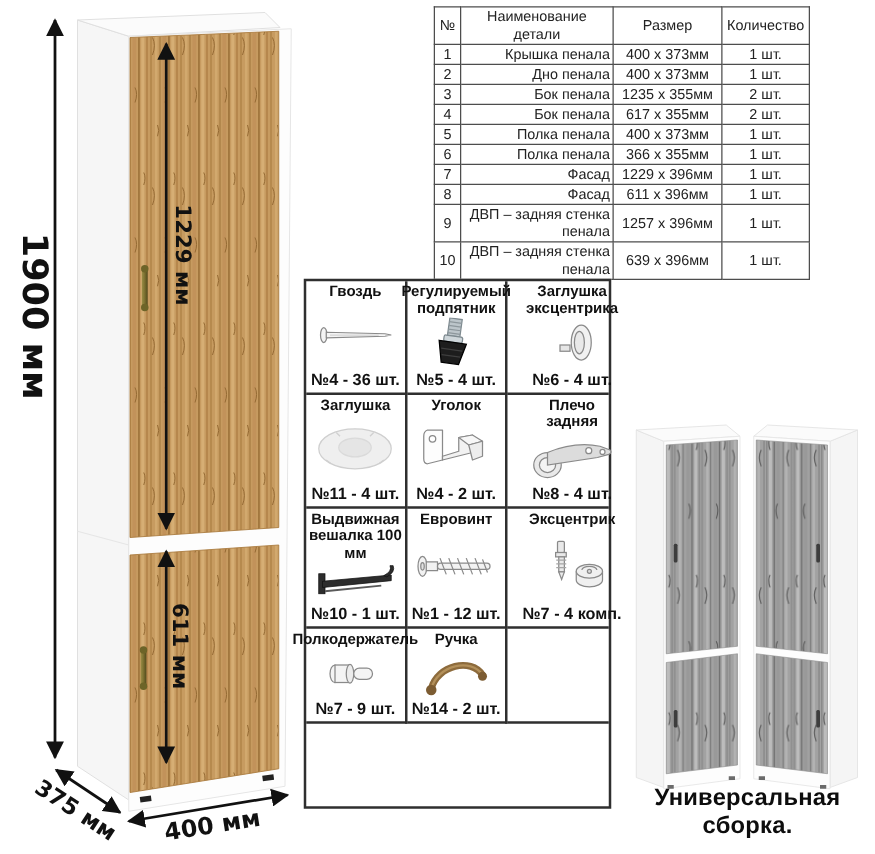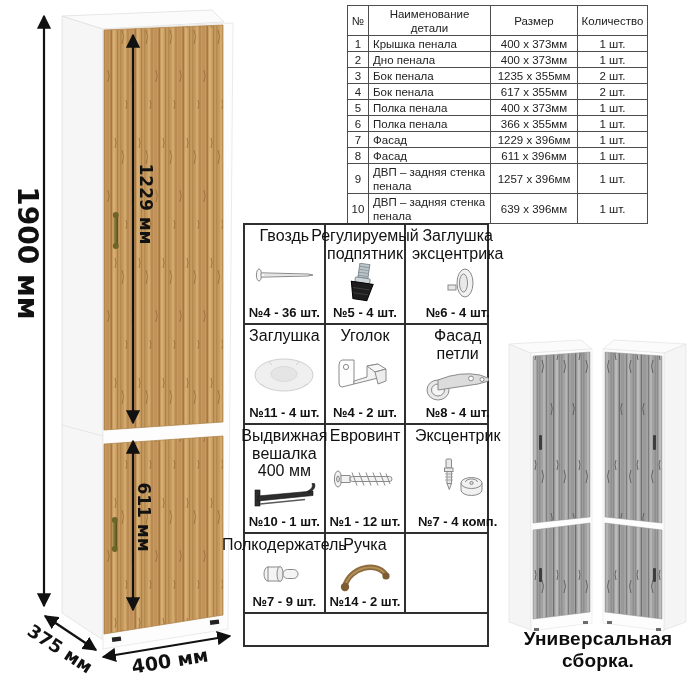--- a/index.html
+++ b/index.html
@@ -8,34 +8,34 @@
 
   
   .dim{position:absolute;font-family:"DejaVu Sans",sans-serif;font-weight:bold;color:#111;
        white-space:nowrap;line-height:1;}
 
   
   #parts-table{position:absolute;left:347px;top:5px;width:300px;border-collapse:collapse;
                table-layout:fixed;font-size:11.5px;line-height:1.22;color:#222;}
   #parts-table td,#parts-table th{border:1px solid #4d4d4d;padding:0.5px 2px;text-align:center;
                font-weight:normal;overflow:hidden;}
-  #parts-table td.nm{text-align:left;padding-left:4px;}
+  #parts-table td.nm{text-align:right;padding-left:4px;}
   #parts-table col.c0{width:21px;} #parts-table col.c1{width:122px;}
   #parts-table col.c2{width:87px;} #parts-table col.c3{width:70px;}
 
   
   #hardware-grid{position:absolute;left:243px;top:223px;width:246px;height:424px;
                  box-sizing:border-box;border:2px solid #2f2f2f;display:grid;
                  grid-template-columns:1fr 1fr 1fr;grid-template-rows:repeat(5,1fr);background:#fff;}
   .hw-cell{border-right:2px solid #2f2f2f;border-bottom:2px solid #2f2f2f;
            display:flex;flex-direction:column;align-items:center;justify-content:space-between;
            padding:2px 1px;box-sizing:border-box;min-width:0;}
   .hw-cell:nth-child(3n){border-right:none;padding-left:23px;}
   .hw-cell:nth-child(n+13){border-bottom:none;}
-  .hw-title{font-weight:normal;font-size:16px;text-align:center;line-height:1.12;color:#111;}
+  .hw-title{font-weight:bold;font-size:12px;text-align:center;line-height:1.12;color:#111;}
   .hw-icon{flex:1;display:flex;align-items:center;justify-content:center;min-height:0;}
   .hw-count{font-weight:bold;font-size:13px;color:#111;margin-bottom:1px;white-space:nowrap;}
 
   
   #assembly-caption{position:absolute;left:488px;top:628px;width:220px;text-align:center;
                     font-weight:bold;font-size:19px;color:#0d0d0d;letter-spacing:0.2px;}
 
   svg{display:block;}
 </style>
 </head>
@@ -260,38 +260,38 @@
               <path d="M33,12 l11,-2 8,5 -11,3 z" fill="#f7f7f7"></path>
               <path d="M41,18 l11,-3 v12 l-8,3 z" fill="#ededed"></path>
             </g>
           </svg>
       </div>
       <div class="hw-count">№4 - 2 шт.</div>
     </div>
 
 
     <div class="hw-cell">
-      <div class="hw-title">Фасад петли</div>
+      <div class="hw-title">Плечо задняя</div>
       <div class="hw-icon">
         <svg width="68" height="42" viewBox="0 0 68 42">
             <g stroke="#8a8a8a" fill="#e9e9e9">
               <ellipse cx="14" cy="27" rx="11" ry="10"></ellipse>
               <ellipse cx="14" cy="27" rx="6.5" ry="6" fill="#f4f4f4"></ellipse>
               <path d="M14,17 q22,-9 42,-5 l8,3 q2,2 -1,3.5 l-9,2.5 q-20,3 -40,6 z" fill="#dcdcdc"></path>
               <circle cx="47" cy="15.5" r="2.4" fill="#fff"></circle>
               <circle cx="58" cy="16.5" r="2" fill="#fff"></circle>
             </g>
           </svg>
       </div>
       <div class="hw-count">№8 - 4 шт.</div>
     </div>
 
 
     <div class="hw-cell">
-      <div class="hw-title">Выдвижная вешалка 400 мм</div>
+      <div class="hw-title">Выдвижная вешалка 100 мм</div>
       <div class="hw-icon">
         <svg width="70" height="34" viewBox="0 0 70 34">
             <g fill="#2d2d2d" stroke="#111" stroke-width="0.6">
               <rect x="6" y="10" width="5" height="16"></rect>
               <path d="M9,16 L64,11 L64,15.5 L9,21 z"></path>
               <path d="M58,11.5 q7,-3.5 5,-8 l2.5,0 q2,5 -5,9 z"></path>
             </g>
             <path d="M11,24 L56,19.5" stroke="#5a5a5a" stroke-width="1.6" fill="none"></path>
           </svg>
       </div>

